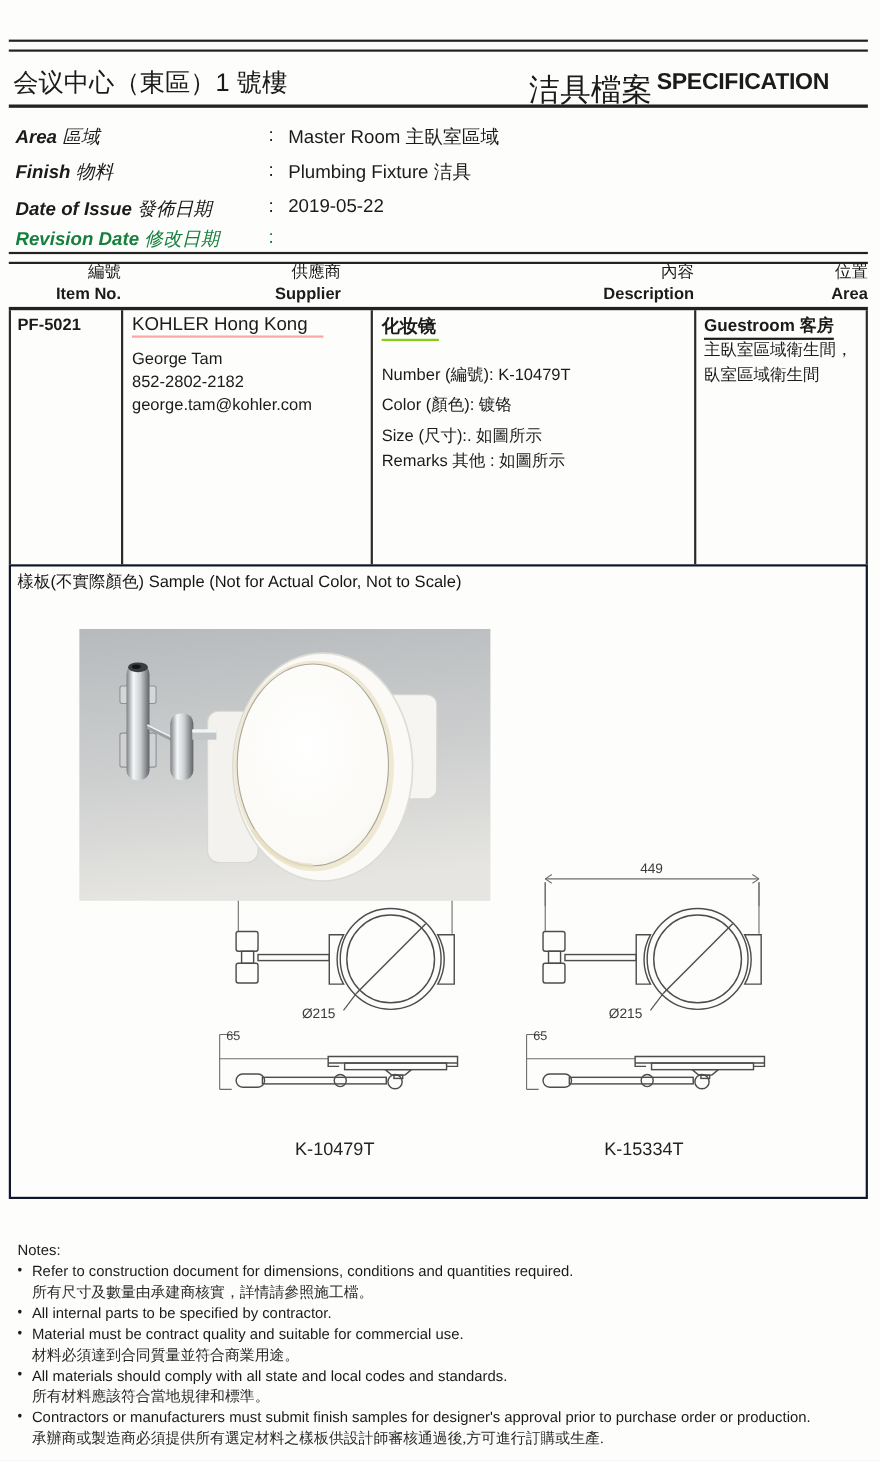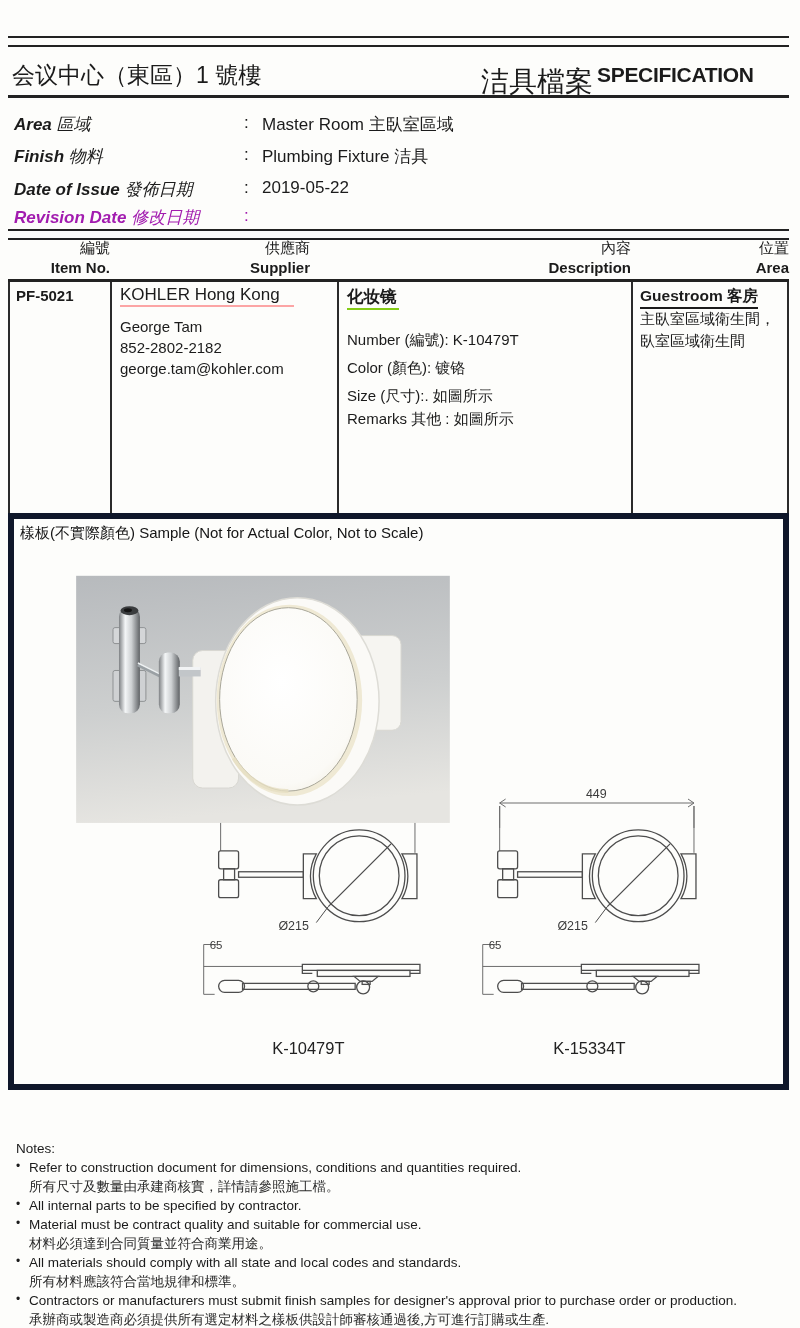--- a/index.html
+++ b/index.html
@@ -16,21 +16,21 @@
   .doc-type-cn{left:481px;top:63px;font-size:28px;}
   .doc-type-en{left:597px;top:63px;font-size:21px;font-weight:bold;letter-spacing:-0.3px;}
   .rule-single{left:8px;top:95px;width:781px;height:3px;background:#222;}
 
   
   .meta-row{left:14px;width:770px;height:26px;font-size:17px;}
   .meta-label{position:absolute;left:0;top:0;font-weight:bold;font-style:italic;}
   .meta-cn{font-family:"Liberation Serif","DejaVu Serif",serif;font-weight:normal;font-style:italic;margin-top:24px;}
   .meta-colon{position:absolute;left:230px;top:0;}
   .meta-value{position:absolute;left:248px;top:0;font-style:normal;font-weight:normal;}
-  .meta-red{color:#a21caf;}
+  .meta-red{color:#15803d;}
 
   
   .th{top:238px;height:42px;text-align:right;}
   .th-cn{font-size:15px;line-height:20px;}
   .th-en{font-size:15px;font-weight:bold;line-height:20px;}
   .th0{left:8px;width:102px;} .th1{left:110px;width:200px;} .th2{left:337px;width:294px;} .th3{left:631px;width:158px;}
   .header-underline{left:8px;top:279px;width:781px;height:3px;background:#222;}
 
   
   .tbody{left:8px;top:282px;width:781px;height:231px;border-left:2px solid #2b2b2b;border-right:2px solid #2b2b2b;box-sizing:border-box;}
@@ -39,27 +39,27 @@
   .cell-text{font-size:15px;}
   .item-no{left:16px;top:287px;font-size:15px;font-weight:bold;}
   .supplier-name{left:120px;top:285px;font-size:17px;font-weight:normal;border-bottom:2px solid #fca5a5;padding-right:14px;}
   .sup-line1{left:120px;top:318px;} .sup-line2{left:120px;top:339px;} .sup-line3{left:120px;top:360px;}
   .desc-title{left:347px;top:286px;font-size:16.5px;font-weight:bold;border-bottom:2px solid #84cc16;padding-right:2px;}
   .desc-l0{left:347px;top:331px;} .desc-l1{left:347px;top:359px;} .desc-l2{left:347px;top:387px;} .desc-l3{left:347px;top:410px;}
   .area-title{left:640px;top:286px;font-size:15.5px;font-weight:bold;border-bottom:2px solid #1b1b1b;}
   .area-detail{left:640px;top:308px;width:142px;font-size:15px;line-height:22px;}
 
   
-  .sample-box{left:8px;top:513px;width:781px;height:577px;border:6px solid #0f172a;box-sizing:border-box;}
+  .sample-box{left:8px;top:513px;width:781px;height:577px;border:2px solid #0f172a;box-sizing:border-box;}
   .sample-caption{position:absolute;left:6px;top:5px;font-size:15px;color:#151515;}
   .sample-svg{position:absolute;left:0;top:0;}
 
   
   .notes{left:16px;top:1128px;width:768px;}
-  .notes-title{font-size:13.5px;line-height:18px;margin-top:12px;}
+  .notes-title{font-size:13.5px;line-height:18px;}
   .note-item{position:relative;padding-left:13px;}
   .note-bullet{position:absolute;left:0;top:1px;font-size:12px;}
   .note-en{font-size:13.5px;line-height:19px;display:block;}
   .note-cn{font-family:"Liberation Serif","DejaVu Serif",serif;font-size:13.5px;line-height:19px;color:#2a2a2a;}
 </style>
 </head>
 <body>
 
 <div class="page">
 

